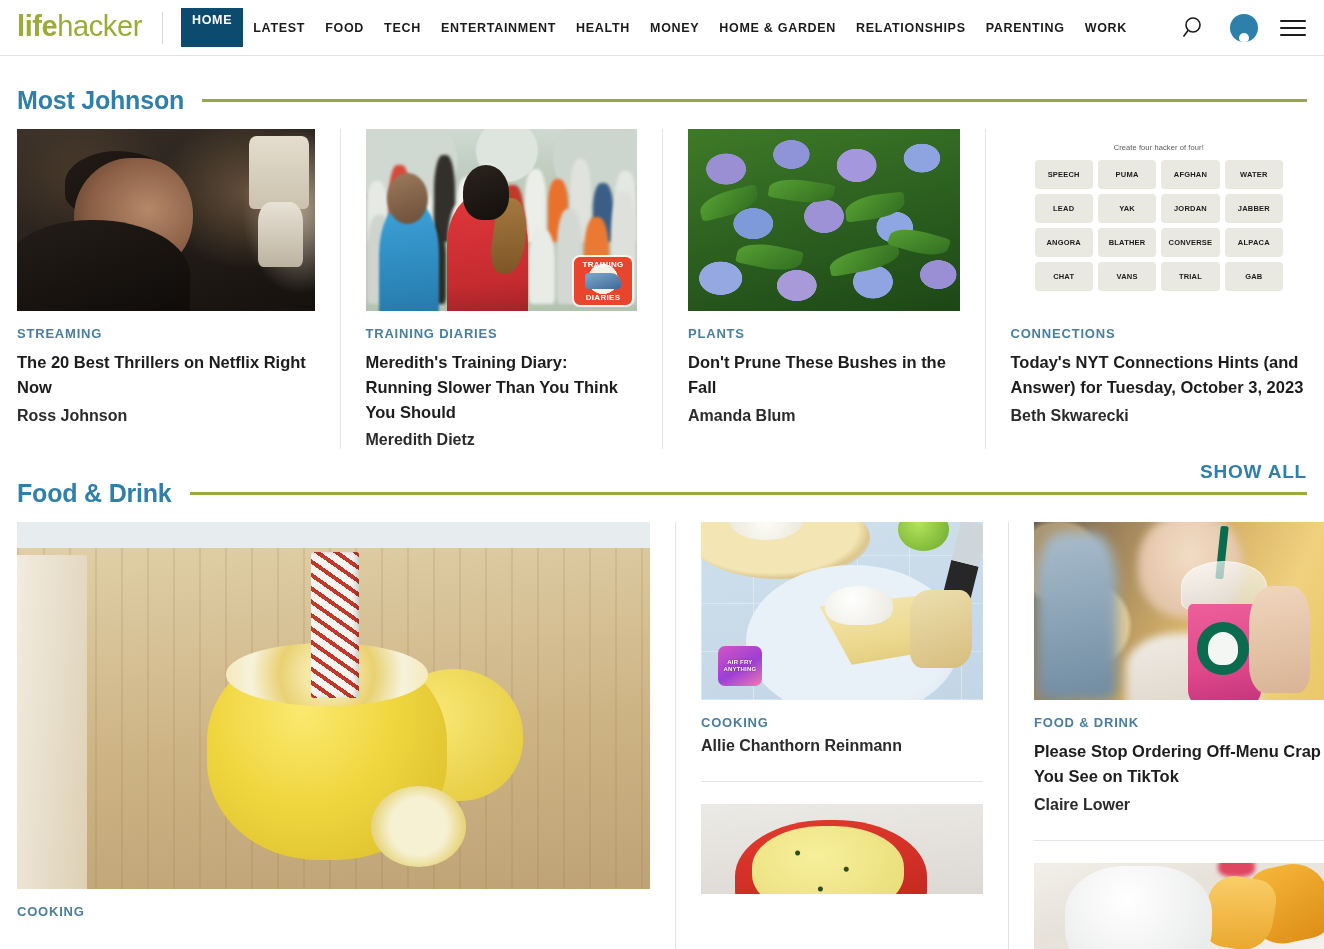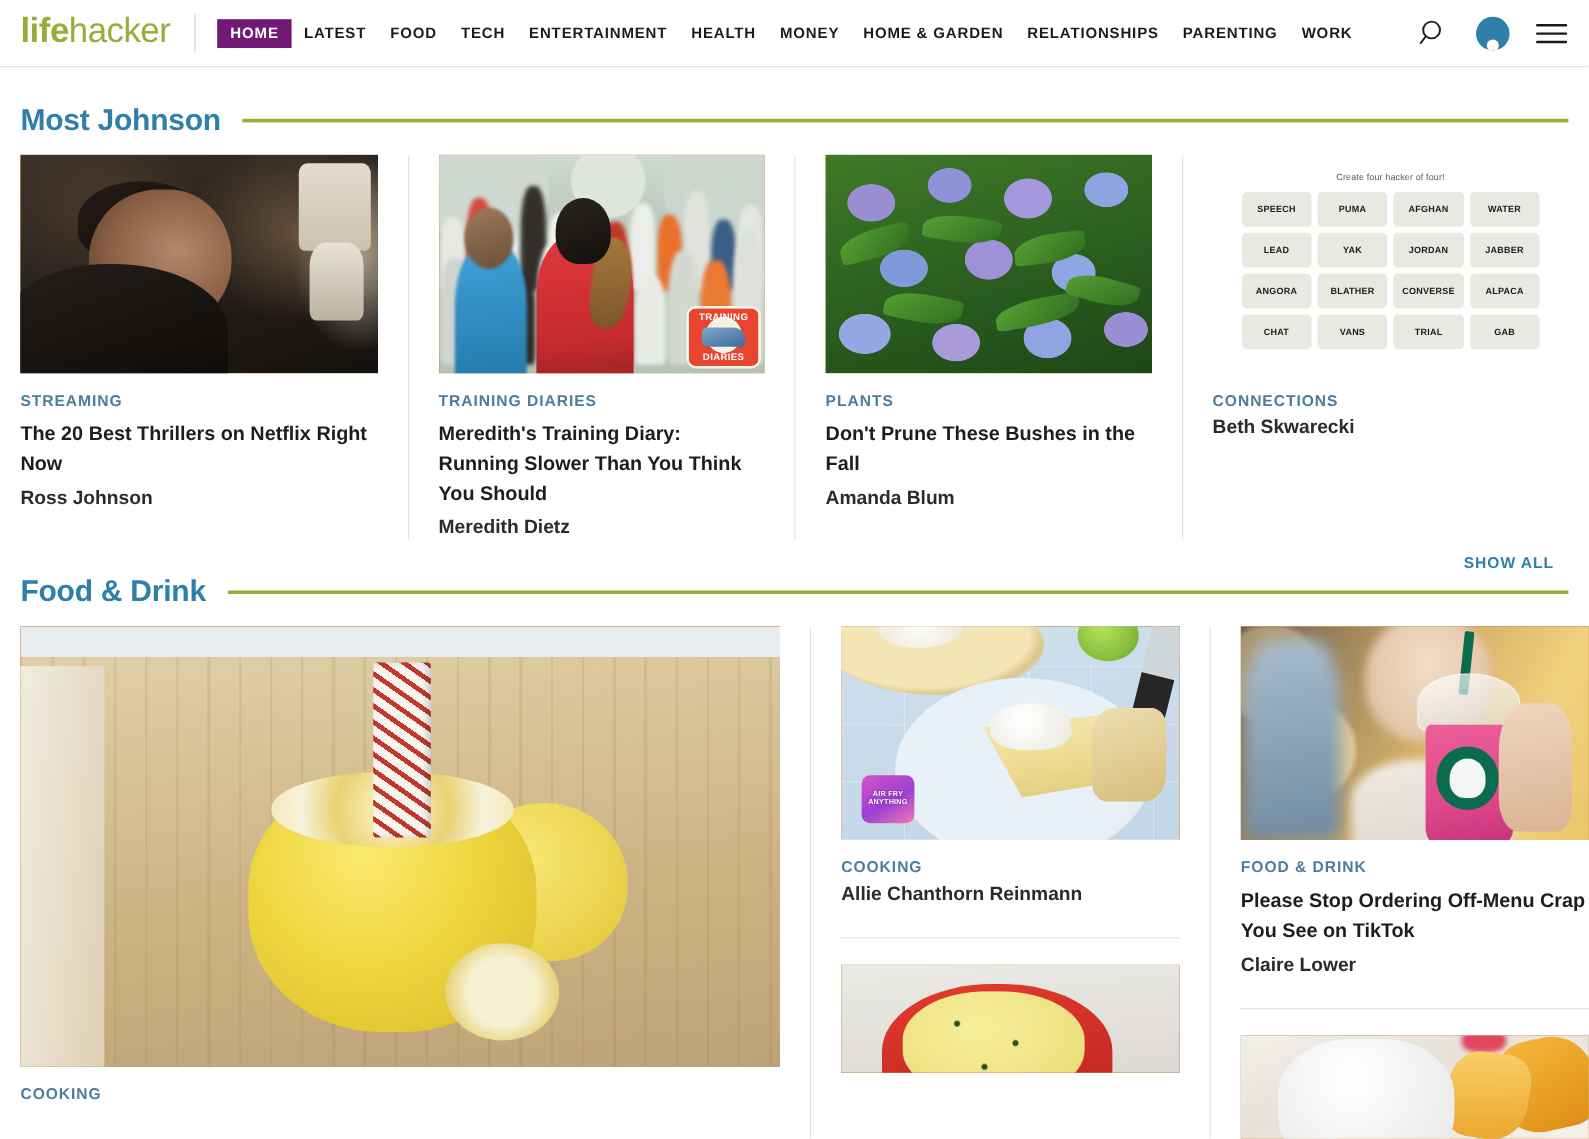--- a/index.html
+++ b/index.html
@@ -48,23 +48,23 @@
     font-weight: bold;
     letter-spacing: 0.7px;
     color: #1b1b1b;
     text-transform: uppercase;
     padding: 4px 10px;
     white-space: nowrap;
     cursor: pointer;
     text-decoration: none;
   }
   .nav-item.active {
-    background: #701a75;
+    background: #0c4a6e;
     color: #ffffff;
-    padding: 5px 11px 5px 11px;
+    padding: 5px 11px 20px 11px;
   }
 
   .header-actions {
     display: flex;
     align-items: center;
     gap: 22px;
     margin-left: 8px;
   }
   .icon-btn {
     cursor: pointer; display: flex;
@@ -109,22 +109,22 @@
     letter-spacing: -0.2px;
   }
   .section-rule {
     flex: 1;
     height: 3px;
     background: #9aab3a;
     margin-left: 18px;
   }
   .show-all {
     position: absolute;
-    right: 12px; top: -18px;
-    font-size: 13px;
+    right: 0; top: -18px;
+    font-size: 19px;
     font-weight: bold;
     letter-spacing: 0.8px;
     color: #2f7fab;
     text-transform: uppercase;
     cursor: pointer;
     text-decoration: none;
   }
 
   
   .grid-4 {
@@ -738,20 +738,21 @@
             <div class="conn-cell">CONVERSE</div>
             <div class="conn-cell">ALPACA</div>
             <div class="conn-cell">CHAT</div>
             <div class="conn-cell">VANS</div>
             <div class="conn-cell">TRIAL</div>
             <div class="conn-cell">GAB</div>
           </div>
         </div>
       </div>
       <a class="kicker" href="#">CONNECTIONS</a>
+      <a class="headline" href="#">Today's NYT Connections Hints (and Answer) for Tuesday, October 3, 2023</a>
       <a class="byline" href="#">Beth Skwarecki</a>
     </article>
 
   </div>
 </section>
 
 <section class="section">
   <div class="section-head">
     <div class="section-title">Food &amp; Drink</div>
     <div class="section-rule"></div>

